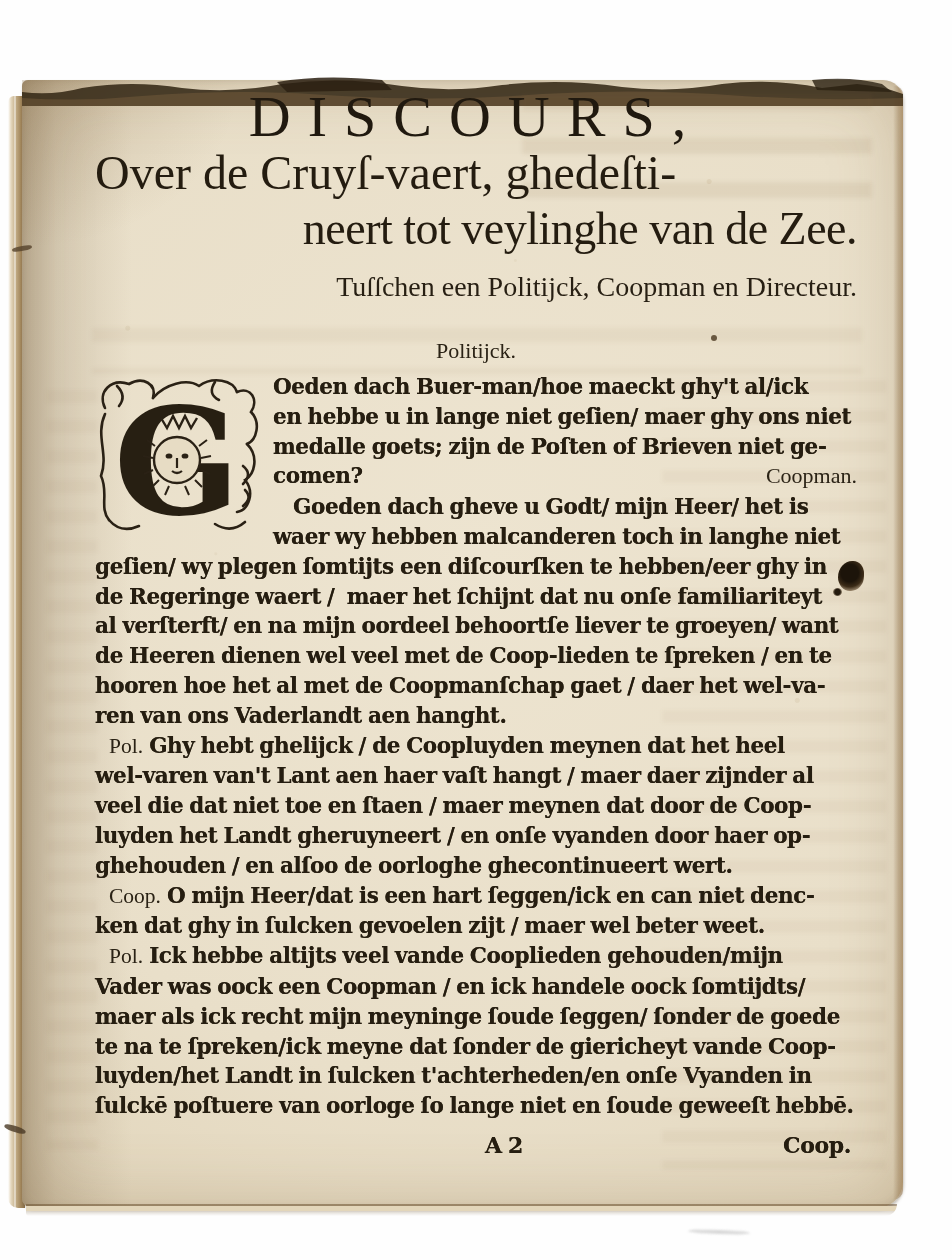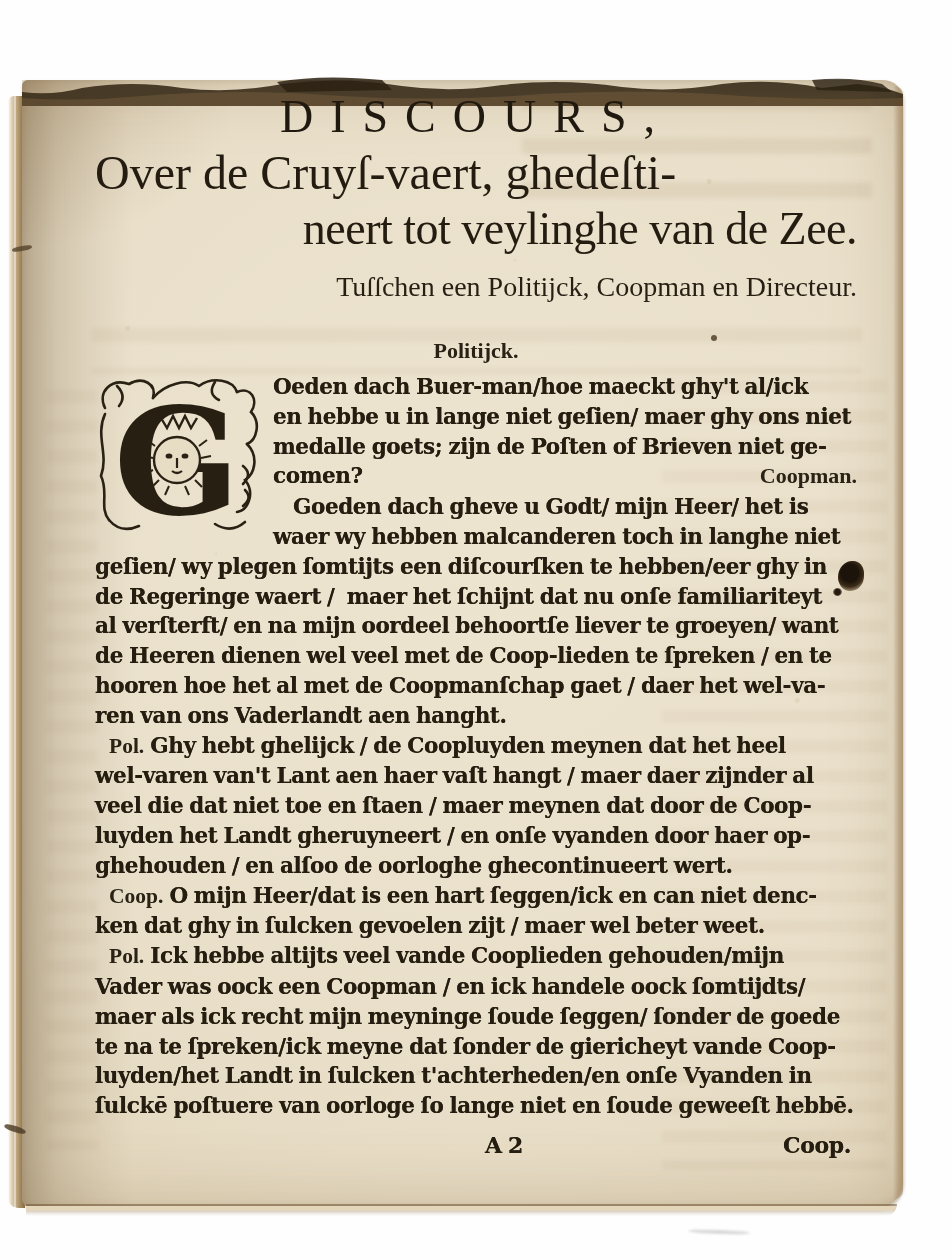--- a/index.html
+++ b/index.html
@@ -65,31 +65,31 @@
      background:#54412a;opacity:.85;}
   .stroke-left{position:absolute;left:12px;top:246px;width:20px;height:5px;background:#55422b;
      border-radius:40%;transform:rotate(-10deg);opacity:.8;}
   .stroke-bl{position:absolute;left:4px;top:1126px;width:22px;height:6px;background:#4a3a26;
      border-radius:40%;transform:rotate(18deg);opacity:.8;}
   .smudge-below{position:absolute;left:688px;top:1230px;width:62px;height:4px;background:rgba(120,120,120,.28);
      border-radius:50%;filter:blur(1px);transform:rotate(2deg);}
 
   
   .content{position:absolute;left:73px;top:8px;width:762px;color:#241d13;}
-  .title-1{font-size:46px;line-height:50px;letter-spacing:17px;text-align:center;margin-top:4px;
+  .title-1{font-size:58px;line-height:50px;letter-spacing:17px;text-align:center;margin-top:4px;
      font-family:"Liberation Serif",serif;color:#20190f;}
   .title-2{font-size:48px;line-height:62px;text-align:left;letter-spacing:0;color:#241c10;}
   .title-3{font-size:46px;line-height:50px;text-align:right;letter-spacing:-.5px;color:#241c10;}
   .subtitle{font-size:28px;line-height:34px;text-align:right;margin-top:16px;color:#271f13;}
   .speaker-head{font-size:22px;line-height:26px;text-align:center;margin-top:34px;color:#2a2215;}
 
   .bodycol{margin-top:8px;font-size:21.5px;line-height:29.8px;}
   .bl{font-family:"DejaVu Serif",serif;font-weight:700;letter-spacing:-.4px;word-spacing:-1px;
       color:#251d10;text-shadow:0 0 .6px rgba(40,30,15,.85);}
-  .roman{font-family:"Liberation Serif",serif;font-weight:700;letter-spacing:0;word-spacing:0;
+  .roman{font-family:"Liberation Serif",serif;font-weight:400;letter-spacing:0;word-spacing:0;
       color:#2a2215;text-shadow:none;}
   .para{white-space:pre;margin:0;}
   .labeled{text-indent:14px;}
   .indent1{text-indent:20px;}
 
   .dropcap-float{float:left;width:168px;height:170px;margin:2px 10px 0 0;}
   .coopman-row{white-space:normal;text-align:right;line-height:29.8px;}
   .coopman-row .lastline{float:left;}
   .coopman-row .roman{font-size:22px;}
 

